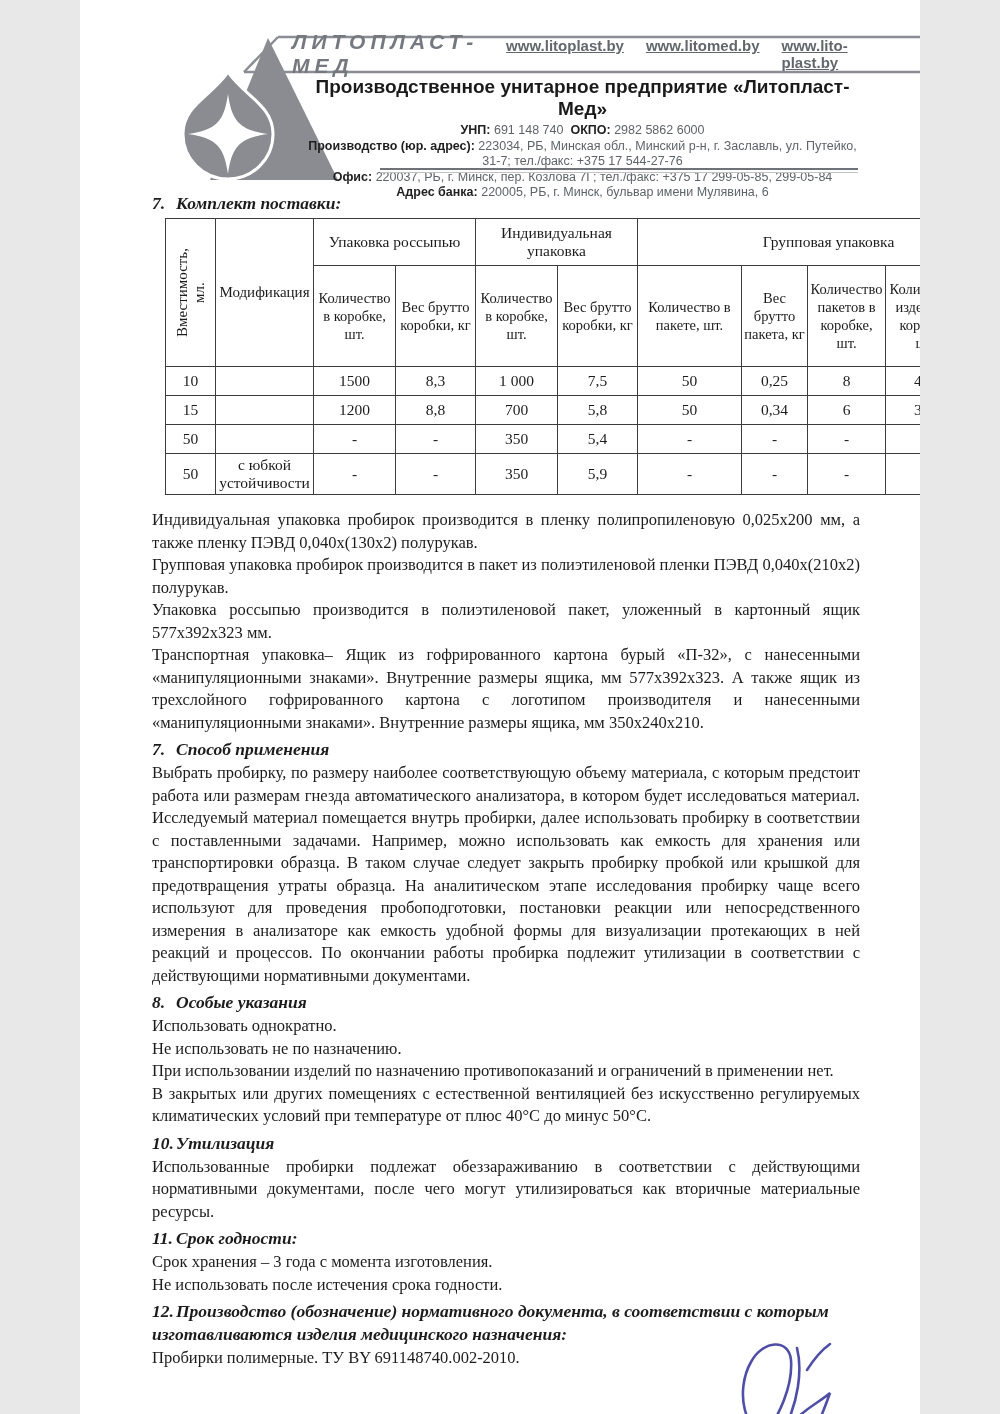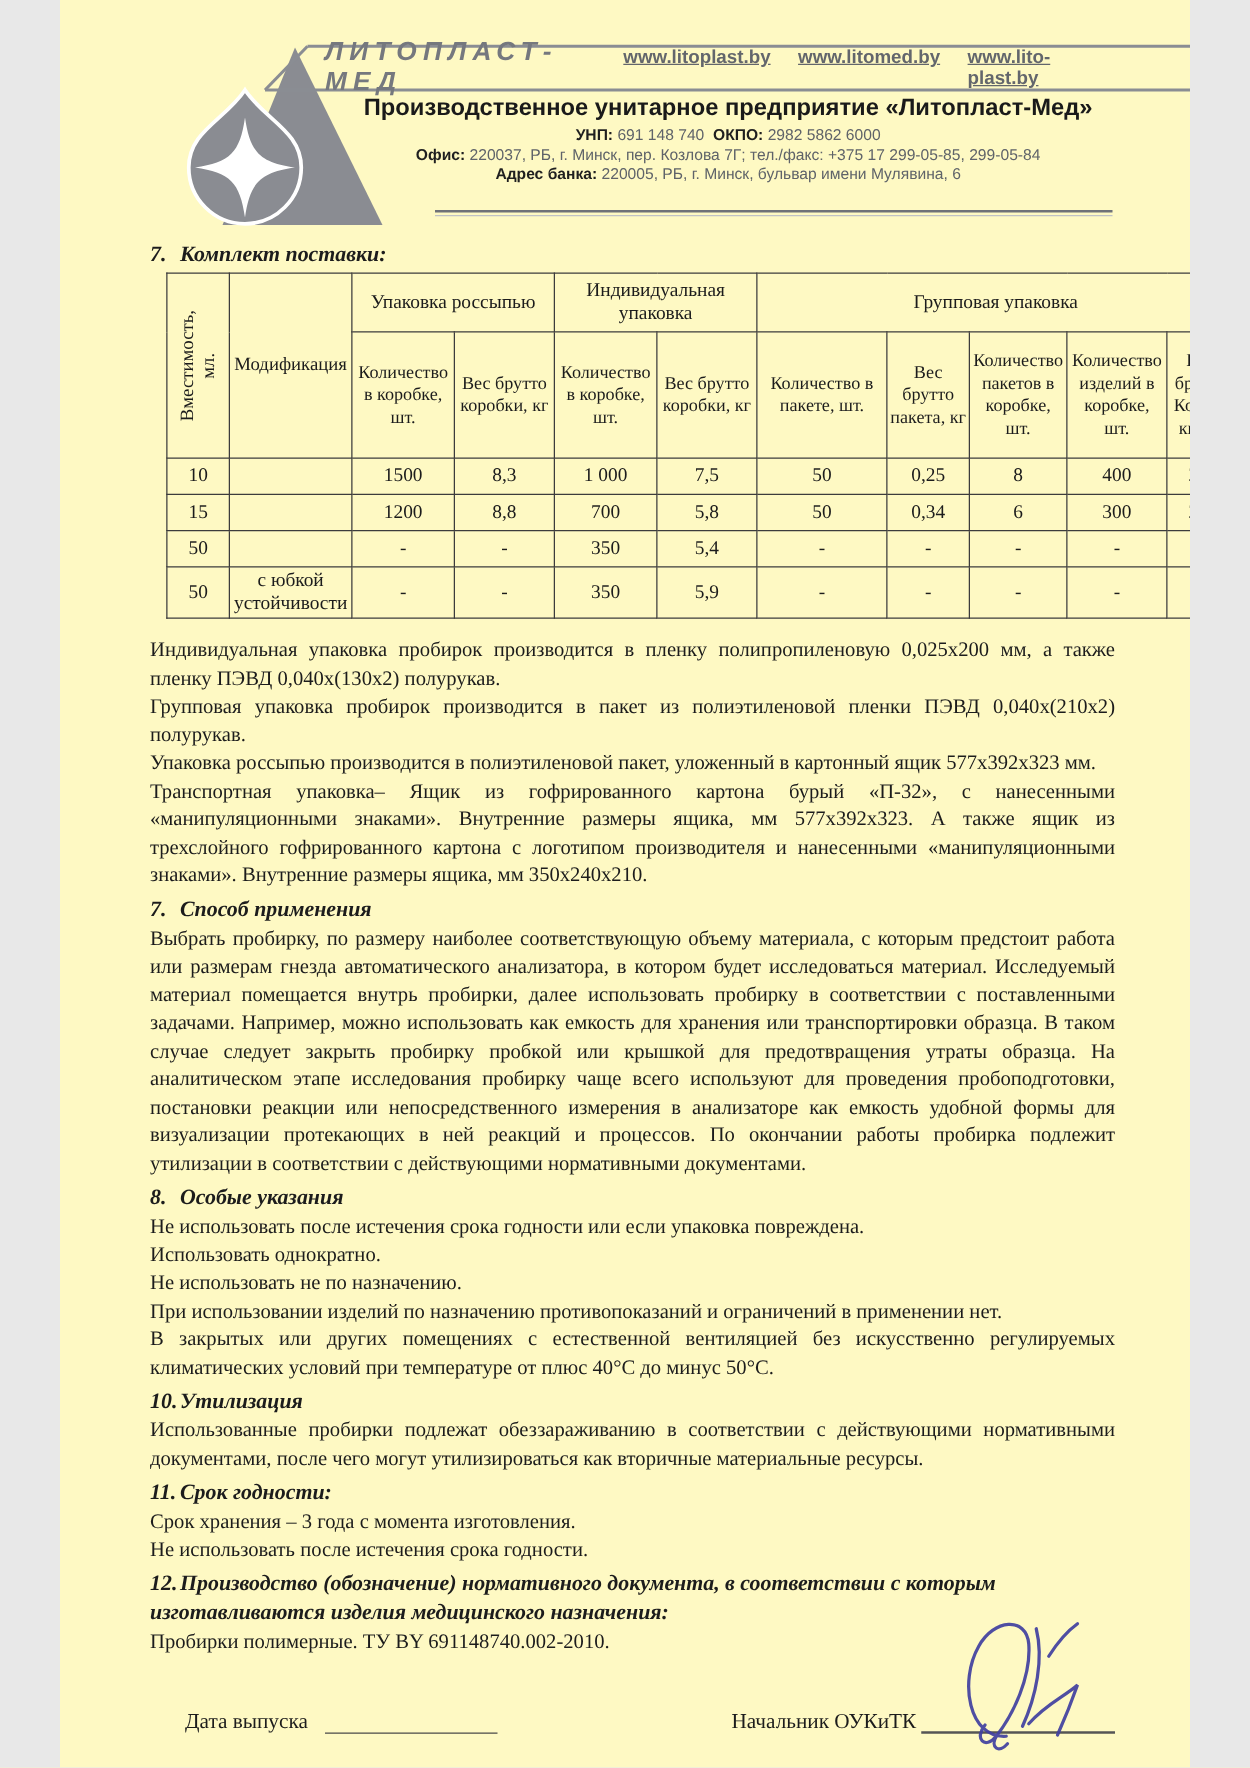--- a/index.html
+++ b/index.html
@@ -1,18 +1,18 @@
 <!DOCTYPE html>
 <html><head>
 <meta charset="utf-8">
 <style>
   html,body { margin:0; padding:0; background:#e8e8e8; }
   .page {
-    position:relative; width:904px; height:1414px; margin:0 auto;
-    background:#fef9c3; overflow:hidden;
+    position:relative; width:840px; height:1414px; margin:0 auto;
+    background:#ffffff; overflow:hidden;
     font-family:"Liberation Serif", serif; color:#1c1c1c;
     box-sizing:border-box; padding:0 60px 0 72px;
   }
   
   .header { position:relative; height:176px; margin:0 -60px 0 -72px; }
   .logo-svg { position:absolute; left:98px; top:36px; }
   .band-lines { position:absolute; left:140px; top:34px; }
   .band-content {
     position:absolute; left:212px; right:70px; top:40px; height:28px;
     display:flex; align-items:center; justify-content:space-between;
@@ -95,20 +95,24 @@
       </span>
     </div>
 
     <div class="company">
       <div class="company-title">Производственное унитарное предприятие «Литопласт-Мед»</div>
       <div class="info-line">
         <b>УНП:</b>
         <span>691 148 740</span>&nbsp;
         <b>ОКПО:</b>
         <span>2982 5862 6000</span>
+      </div>
+      <div class="info-line">
+        <b>Производство (юр. адрес):</b>
+        <span>223034, РБ, Минская обл., Минский р-н, г. Заславль, ул. Путейко, 31-7; тел./факс: +375 17 544-27-76</span>
       </div>
       <div class="info-line">
         <b>Офис:</b>
         <span>220037, РБ, г. Минск, пер. Козлова 7Г; тел./факс: +375 17 299-05-85, 299-05-84</span>
       </div>
       <div class="info-line">
         <b>Адрес банка:</b>
         <span>220005, РБ, г. Минск, бульвар имени Мулявина, 6</span>
       </div>
     </div>
@@ -223,21 +227,20 @@
   </div>
 
   <div class="h">
     <span class="hn">7.</span><span>Способ применения</span>
   </div>
   <p class="body">Выбрать пробирку, по размеру наиболее соответствующую объему материала, с которым предстоит работа или размерам гнезда автоматического анализатора, в котором будет исследоваться материал. Исследуемый материал помещается внутрь пробирки, далее использовать пробирку в соответствии с поставленными задачами. Например, можно использовать как емкость для хранения или транспортировки образца. В таком случае следует закрыть пробирку пробкой или крышкой для предотвращения утраты образца. На аналитическом этапе исследования пробирку чаще всего используют для проведения пробоподготовки, постановки реакции или непосредственного измерения в анализаторе как емкость удобной формы для визуализации протекающих в ней реакций и процессов. По окончании работы пробирка подлежит утилизации в соответствии с действующими нормативными документами.</p>
 
   <div class="h">
     <span class="hn">8.</span><span>Особые указания</span>
   </div>
-  <p class="body">Не использовать после истечения срока годности или если упаковка повреждена.</p>
   <p class="body">Использовать однократно.</p>
   <p class="body">Не использовать не по назначению.</p>
   <p class="body">При использовании изделий по назначению противопоказаний и ограничений в применении нет.</p>
 
   <p class="body">В закрытых или других помещениях с естественной вентиляцией без искусственно регулируемых климатических условий при температуре от плюс 40°С до минус 50°С.</p>
 
   <div class="h">
     <span class="hn">10.</span><span>Утилизация</span>
   </div>
   <p class="body">Использованные пробирки подлежат обеззараживанию в соответствии с действующими нормативными документами, после чего могут утилизироваться как вторичные материальные ресурсы.</p>

